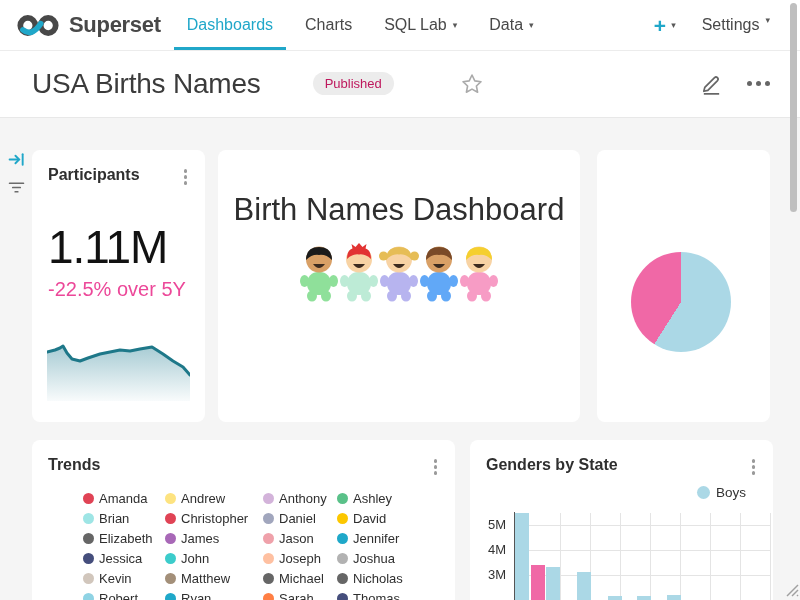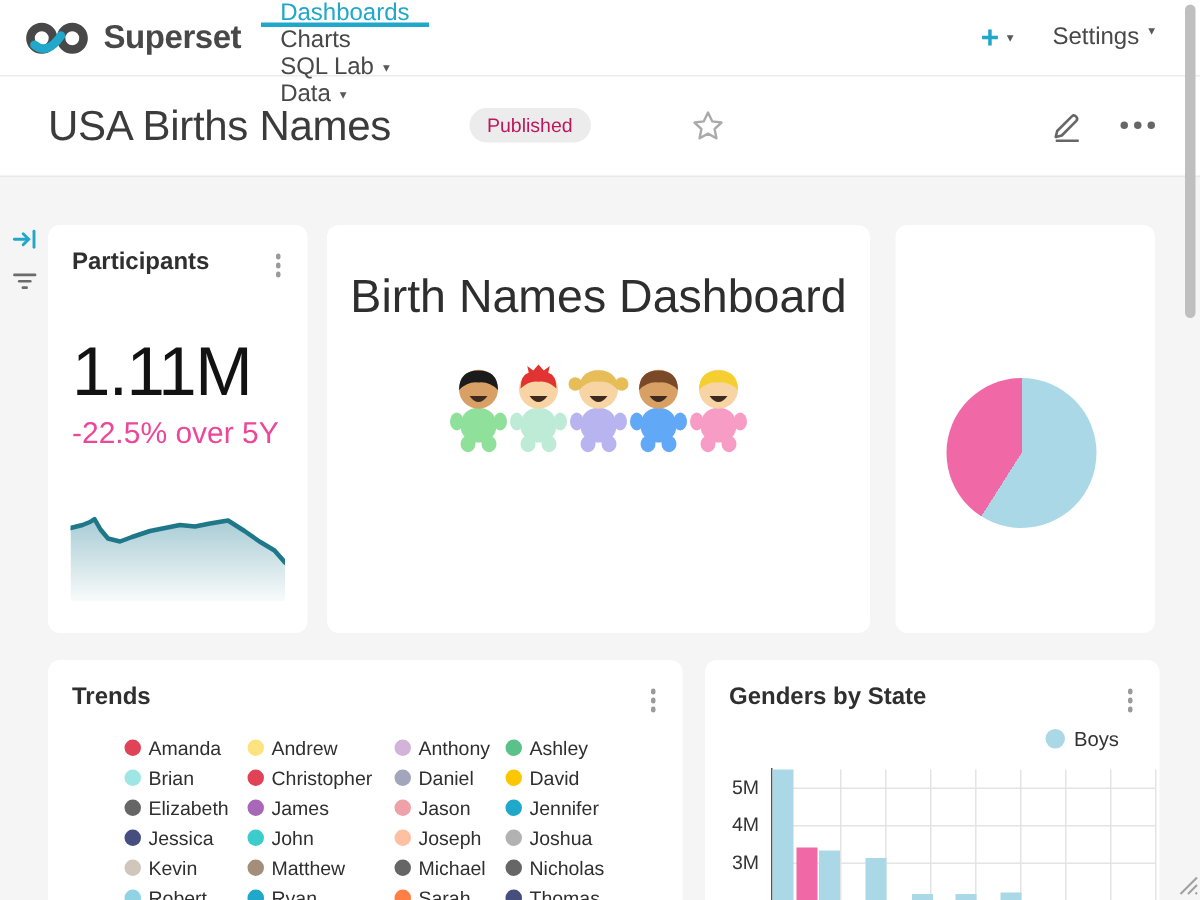--- a/index.html
+++ b/index.html
@@ -3,21 +3,21 @@
 <meta charset="utf-8">
 <style>
   html,body{margin:0;padding:0;}
   body{width:800px;height:600px;position:relative;overflow:hidden;background:#f5f5f5;
        font-family:"Liberation Sans","DejaVu Sans",sans-serif;-webkit-font-smoothing:antialiased;}
   
   .navbar{position:absolute;top:0;left:0;right:0;height:50px;background:#fff;
           border-bottom:1px solid #ececec;display:flex;align-items:center;z-index:6;}
   .brand{display:flex;align-items:center;gap:8px;padding-left:15px;cursor:pointer;}
   .brand-name{font-size:22px;font-weight:bold;color:#484848;letter-spacing:-.3px;}
-  .nav-menu{display:flex;height:100%;margin:0 0 0 10px;padding:0;list-style:none;flex-direction:column;}
+  .nav-menu{display:flex;height:100%;margin:0 0 0 10px;padding:0;list-style:none;}
   .nav-item{display:flex;align-items:center;gap:6px;padding:0 16px;font-size:16px;
             color:#484848;cursor:pointer;position:relative;}
   .nav-item.active{color:#20A7C9;}
   .nav-item.active::after{content:"";position:absolute;left:3px;right:3px;bottom:0;height:3px;background:#20A7C9;}
   .caret{font-size:9px;color:#595959;line-height:1;}
   .nav-right{margin-left:auto;display:flex;align-items:center;gap:26px;padding-right:30px;}
   .plus-btn{display:flex;align-items:center;gap:5px;cursor:pointer;}
   .plus-glyph{color:#20A7C9;font-size:21px;font-weight:bold;line-height:1;}
   .settings-btn{display:flex;align-items:flex-start;gap:6px;font-size:16px;color:#484848;cursor:pointer;}
   
@@ -38,21 +38,21 @@
   .card-head{display:flex;justify-content:space-between;align-items:flex-start;padding:16px 14px 0 16px;}
   .card-title{font-size:16px;font-weight:600;color:#2f2f2f;}
   .kebab{display:flex;flex-direction:column;gap:2.5px;padding:3px 4px;cursor:pointer;}
   .kebab i{width:3.5px;height:3.5px;border-radius:50%;background:#9a9a9a;}
   
   .bignum{position:absolute;left:16px;top:70px;font-size:46px;font-weight:500;color:#121212;letter-spacing:-1px;}
   .subhead{position:absolute;left:16px;top:128px;font-size:20px;color:#ec4899;}
   .trend-svg{position:absolute;left:15px;top:194px;}
   
   .md-heading{position:absolute;top:30px;left:0;right:0;text-align:center;font-size:31px;
-              font-weight:500;color:#2e2e2e;margin:0;}
+              font-weight:500;color:#2e2e2e;margin:12px;}
   .babies-svg{position:absolute;top:92px;left:50%;transform:translateX(-50%);}
   
   .pie{position:absolute;left:34px;top:102px;width:100px;height:100px;border-radius:50%;cursor:pointer;}
   
   .tlegend{position:absolute;left:51px;top:48px;display:grid;grid-template-columns:82px 98px 74px 96px;}
   .tl-item{display:flex;align-items:center;gap:5px;height:20px;font-size:13px;color:#2f2f2f;cursor:pointer;}
   .tl-dot{width:11px;height:11px;border-radius:50%;flex:0 0 auto;}
   
   .slegend{position:absolute;top:45px;right:27px;display:flex;align-items:center;gap:6px;
            font-size:13.5px;color:#333;cursor:pointer;}

